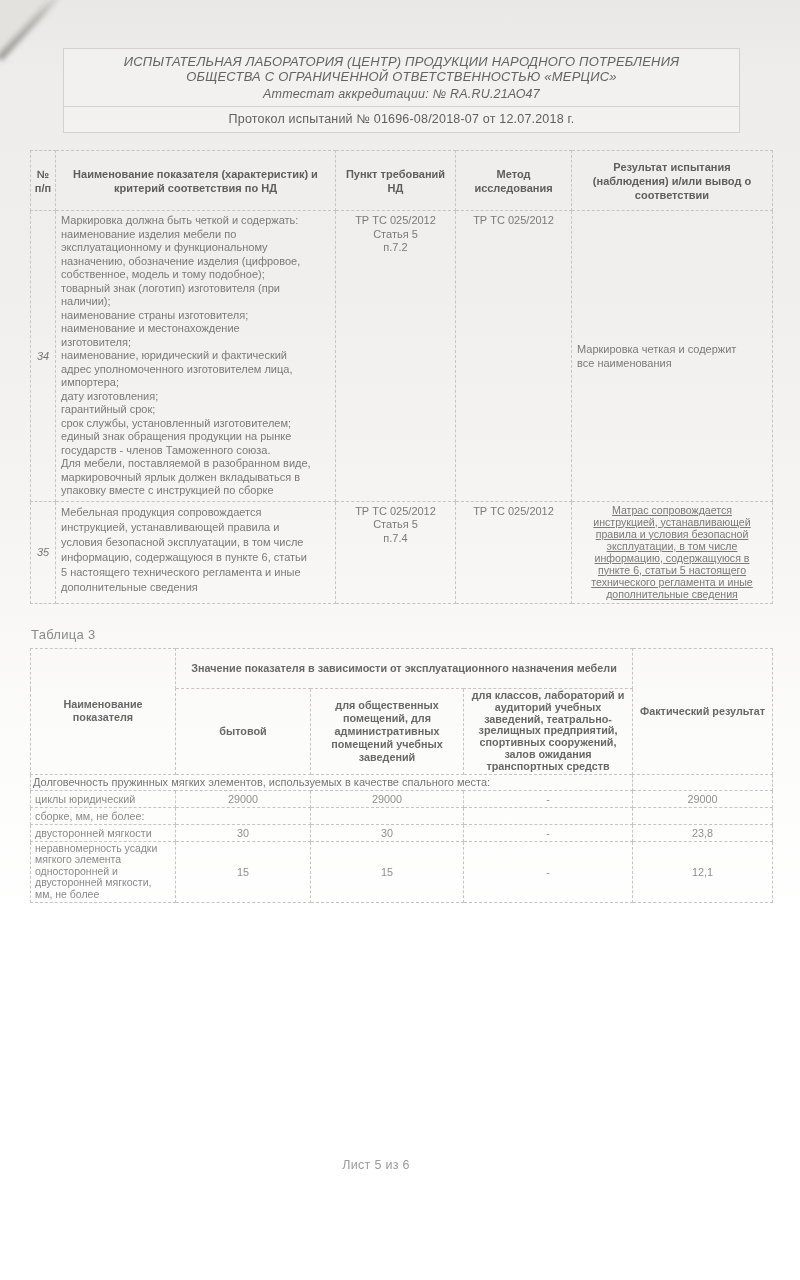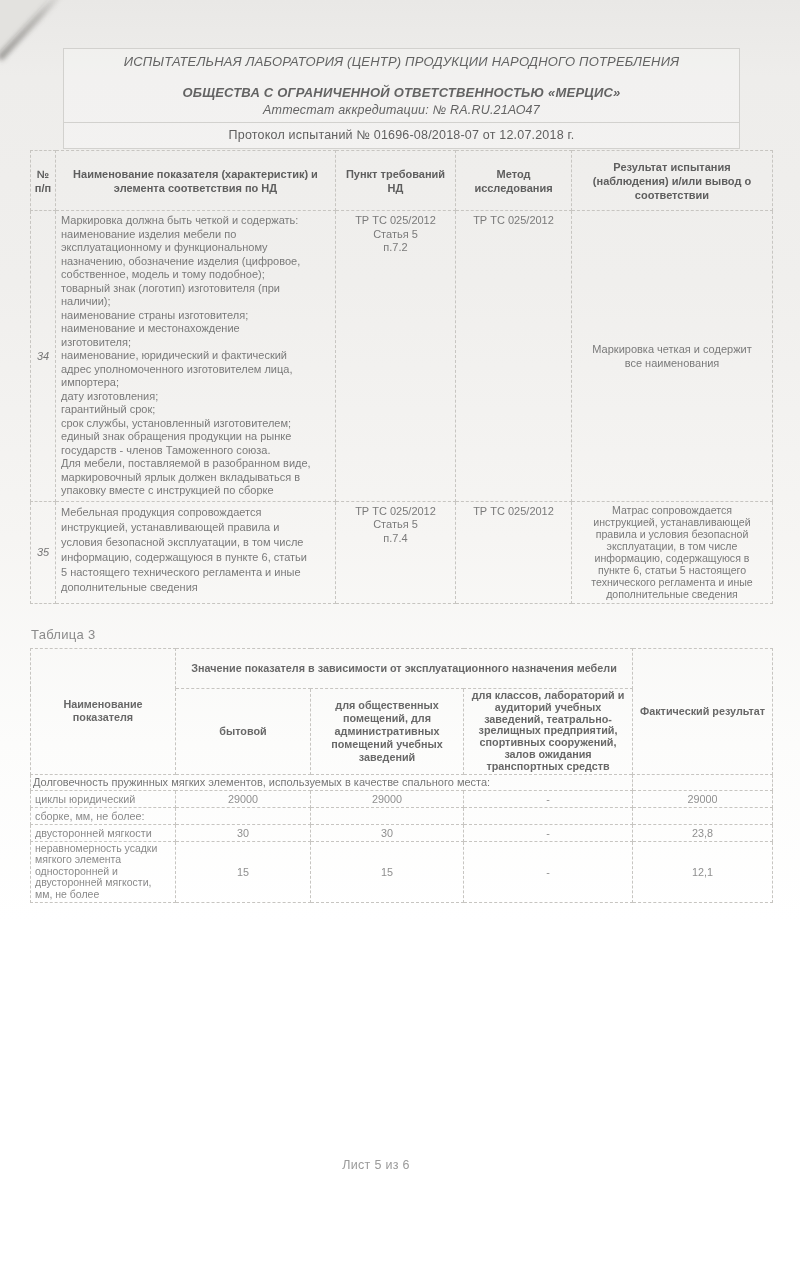--- a/index.html
+++ b/index.html
@@ -16,42 +16,42 @@
   .fold{position:absolute;top:0;left:0;width:0;height:0;
         border-top:52px solid #e3e2df;border-right:48px solid transparent;z-index:2;}
   .fold-shadow{position:absolute;left:-16px;top:20px;width:96px;height:7px;
         background:linear-gradient(90deg,rgba(90,88,84,.55),rgba(120,118,114,.45) 60%,rgba(120,118,114,0));
         transform:rotate(-47deg);filter:blur(2.5px);z-index:3;}
 
   
   .hdr-box{position:absolute;left:63px;top:48px;width:675px;border:1px solid #d2d1ce;background:rgba(255,255,255,.25);}
   .hdr-lab{padding:6px 8px 4px 8px;text-align:center;font-style:italic;color:#636363;
            font-size:13px;line-height:14.5px;letter-spacing:.2px;}
-  .hdr-lab .l2{margin-top:16px;font-weight:bold;}
+  .hdr-lab .l2{margin-top:0;}
   .hdr-attestat{margin-top:3px;font-size:12.5px;}
   .hdr-protocol{border-top:1px solid #d2d1ce;height:25px;display:flex;align-items:center;justify-content:center;
            font-size:12.5px;color:#5f5f5f;letter-spacing:.2px;}
 
   
   table{border-collapse:collapse;table-layout:fixed;}
   th,td{border:1px dashed #c7c5c1;overflow:hidden;box-sizing:border-box;}
   th{font-weight:bold;}
 
   
   .mt{position:absolute;left:30px;top:150px;width:742px;}
   .mt th{color:#5e5e5e;font-size:11px;line-height:14px;font-weight:bold;
          text-align:center;vertical-align:middle;padding:2px 3px;height:60px;}
   .mt td{color:#7a7a7a;font-size:11px;vertical-align:top;padding:3px 5px;}
   .mt .num{font-style:italic;text-align:center;vertical-align:middle;color:#767676;padding:0 1px;}
   .mt .pre{white-space:pre-line;}
   .mt .nm34{line-height:13.5px;height:290px;}
   .mt .pk,.mt .md{text-align:center;line-height:13.5px;}
-  .mt .rs34{text-align:center;vertical-align:middle;line-height:14px;}
+  .mt .rs34{text-align:left;vertical-align:middle;line-height:14px;}
   .mt .nm35{line-height:15px;height:98px;}
-  .mt .rs35{text-align:center;font-size:10.6px;line-height:12px;padding-top:2px;}
+  .mt .rs35{text-align:center;font-size:10.6px;line-height:12px;padding-top:2px;text-decoration:underline;}
 
   
   .t3-caption{position:absolute;left:31px;top:627px;font-size:13px;color:#8a8a8a;letter-spacing:.3px;}
   .t3{position:absolute;left:30px;top:648px;width:742px;}
   .t3 th{color:#686868;font-size:10.8px;line-height:13px;font-weight:bold;
          text-align:center;vertical-align:middle;padding:1px 3px;}
   .t3 .span-h{height:40px;}
   .t3 .sub-h{height:82px;}
   .t3 .col4h{line-height:11.8px;}
   .t3 td{color:#8a8a8a;font-size:10.8px;line-height:12px;vertical-align:middle;padding:1px 4px;}
@@ -86,21 +86,21 @@
     <colgroup>
       <col style="width:25px">
         <col style="width:280px">
         <col style="width:120px">
       <col style="width:116px">
         <col style="width:201px">
     </colgroup>
     <tbody>
         <tr>
       <th>№ п/п</th>
-      <th>Наименование показателя (характеристик) и элемента соответствия по НД</th>
+      <th>Наименование показателя (характеристик) и критерий соответствия по НД</th>
       <th>Пункт требований НД</th>
       <th>Метод исследования</th>
       <th>Результат испытания (наблюдения) и/или вывод о соответствии</th>
     </tr>
     <tr>
       <td class="num">34</td>
       <td class="pre nm34">Маркировка должна быть четкой и содержать:
 наименование изделия мебели по
 эксплуатационному и функциональному
 назначению, обозначение изделия (цифровое,

